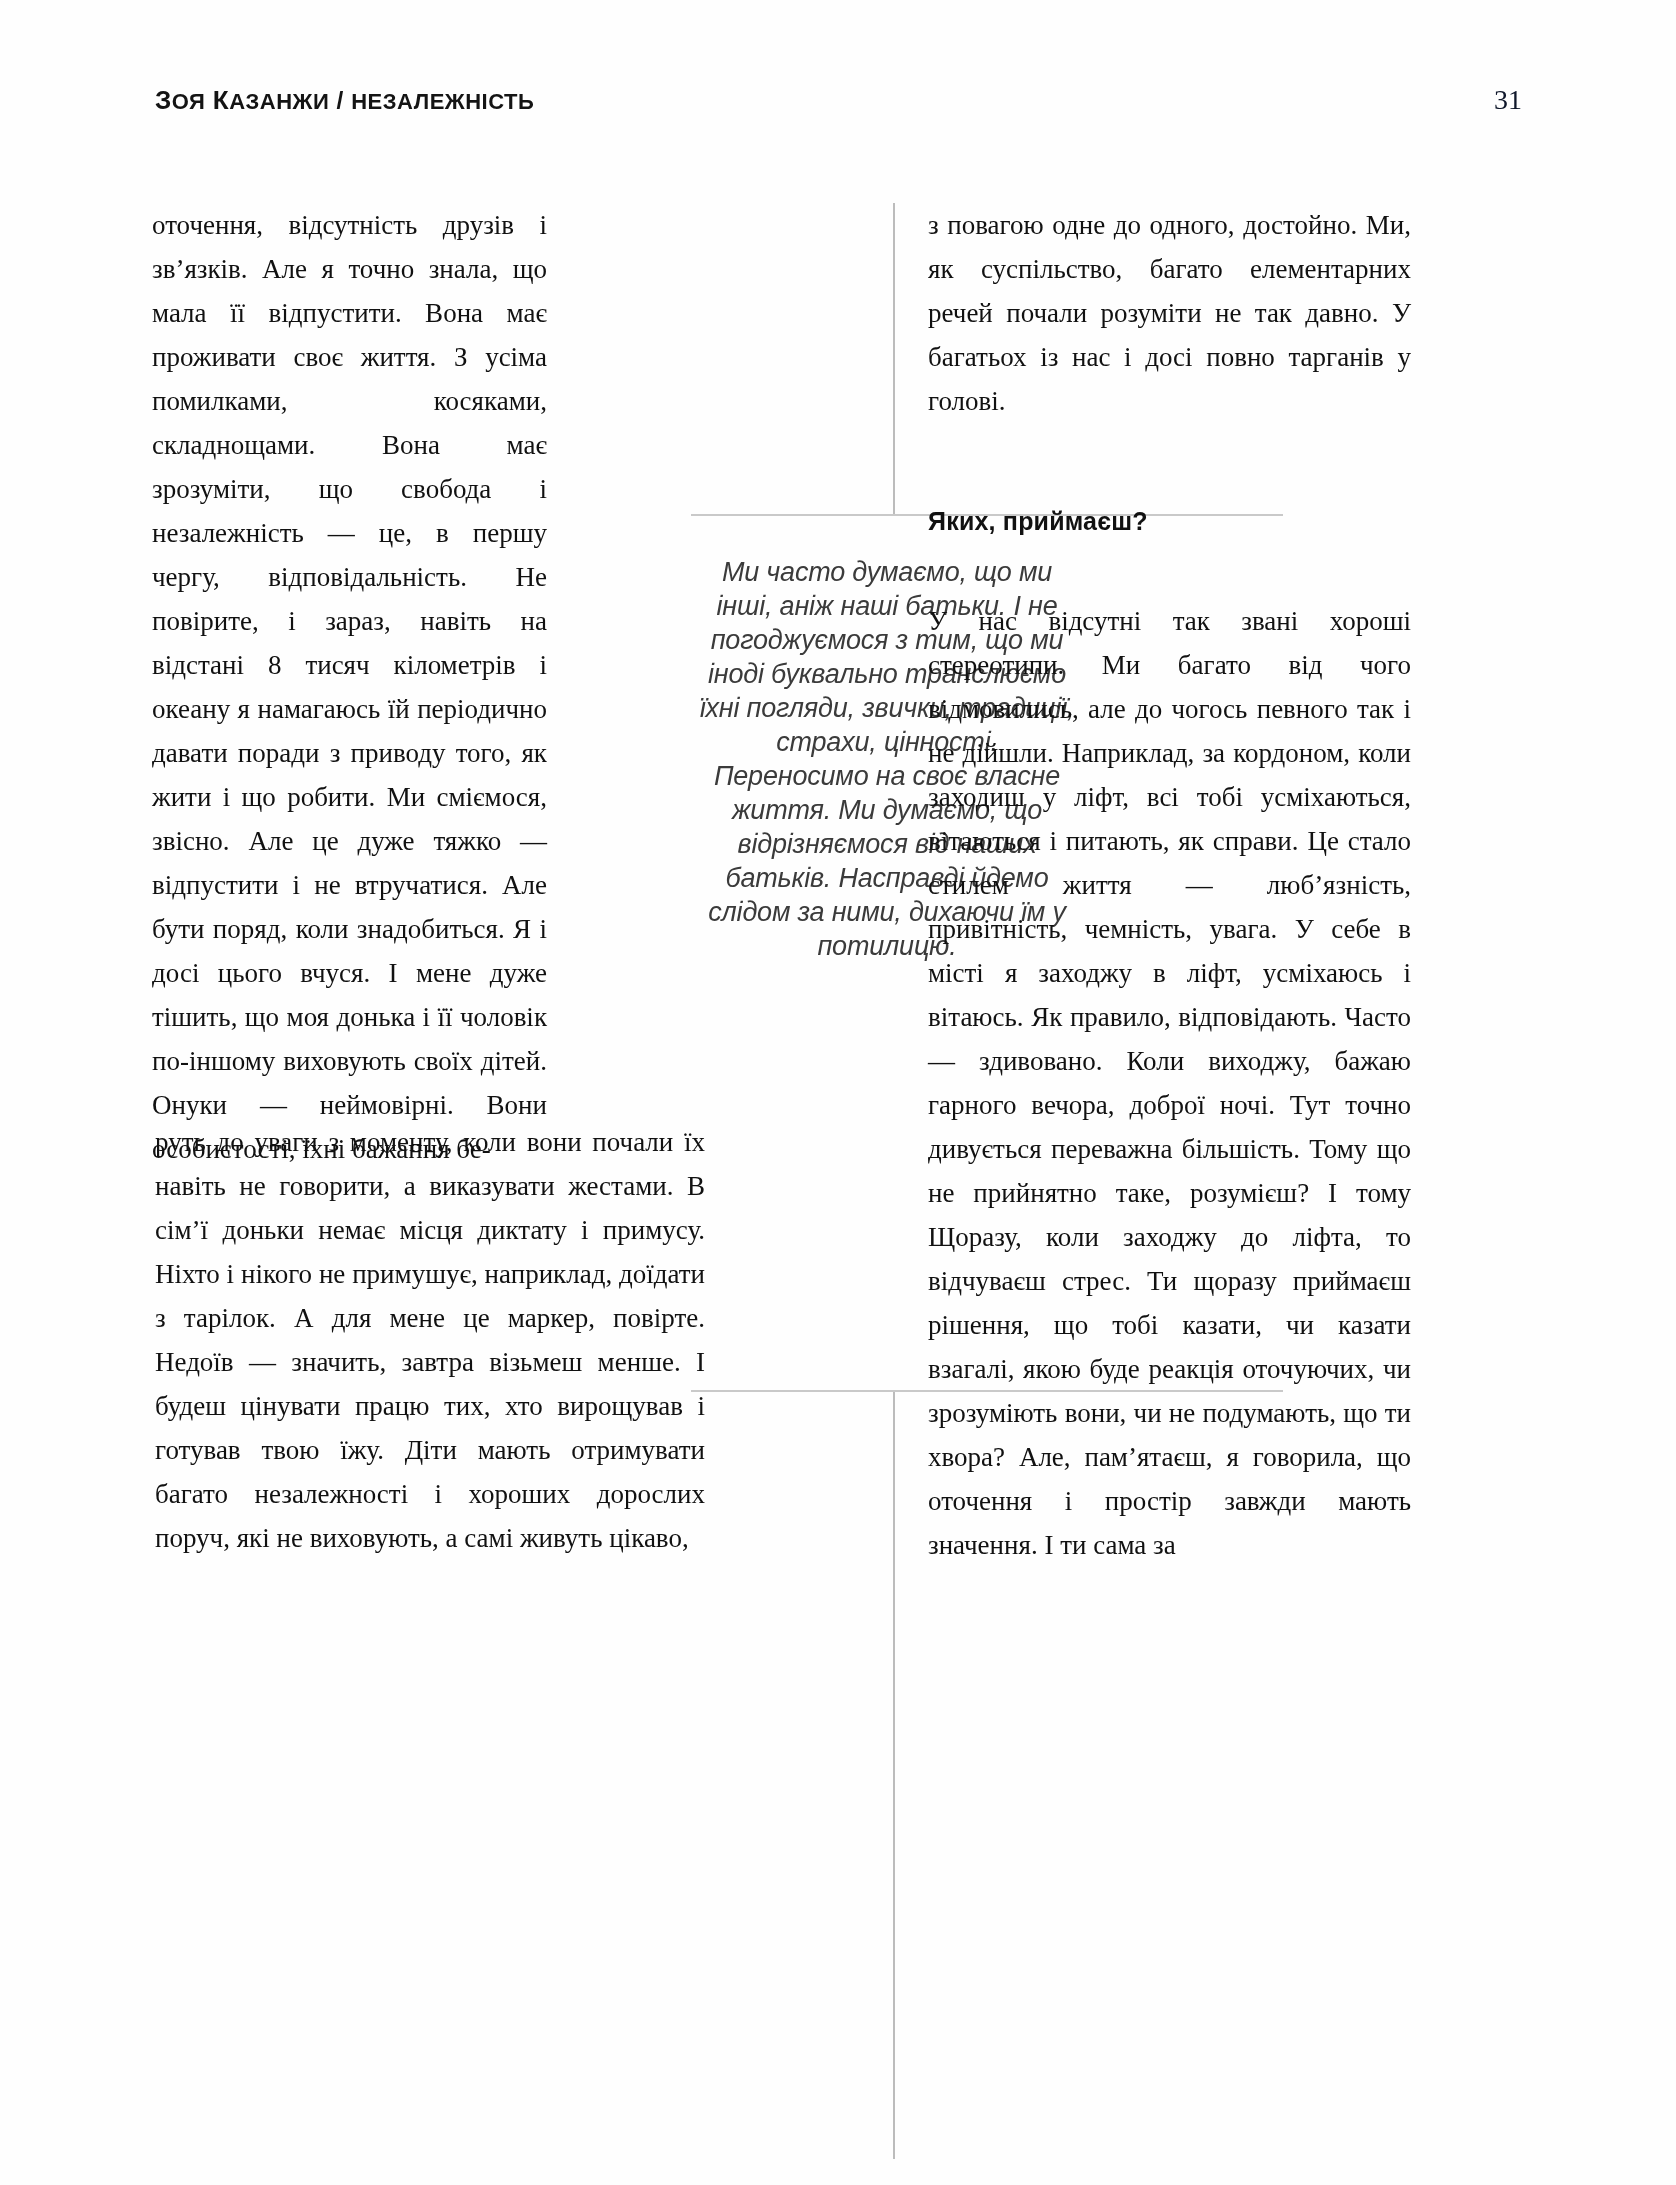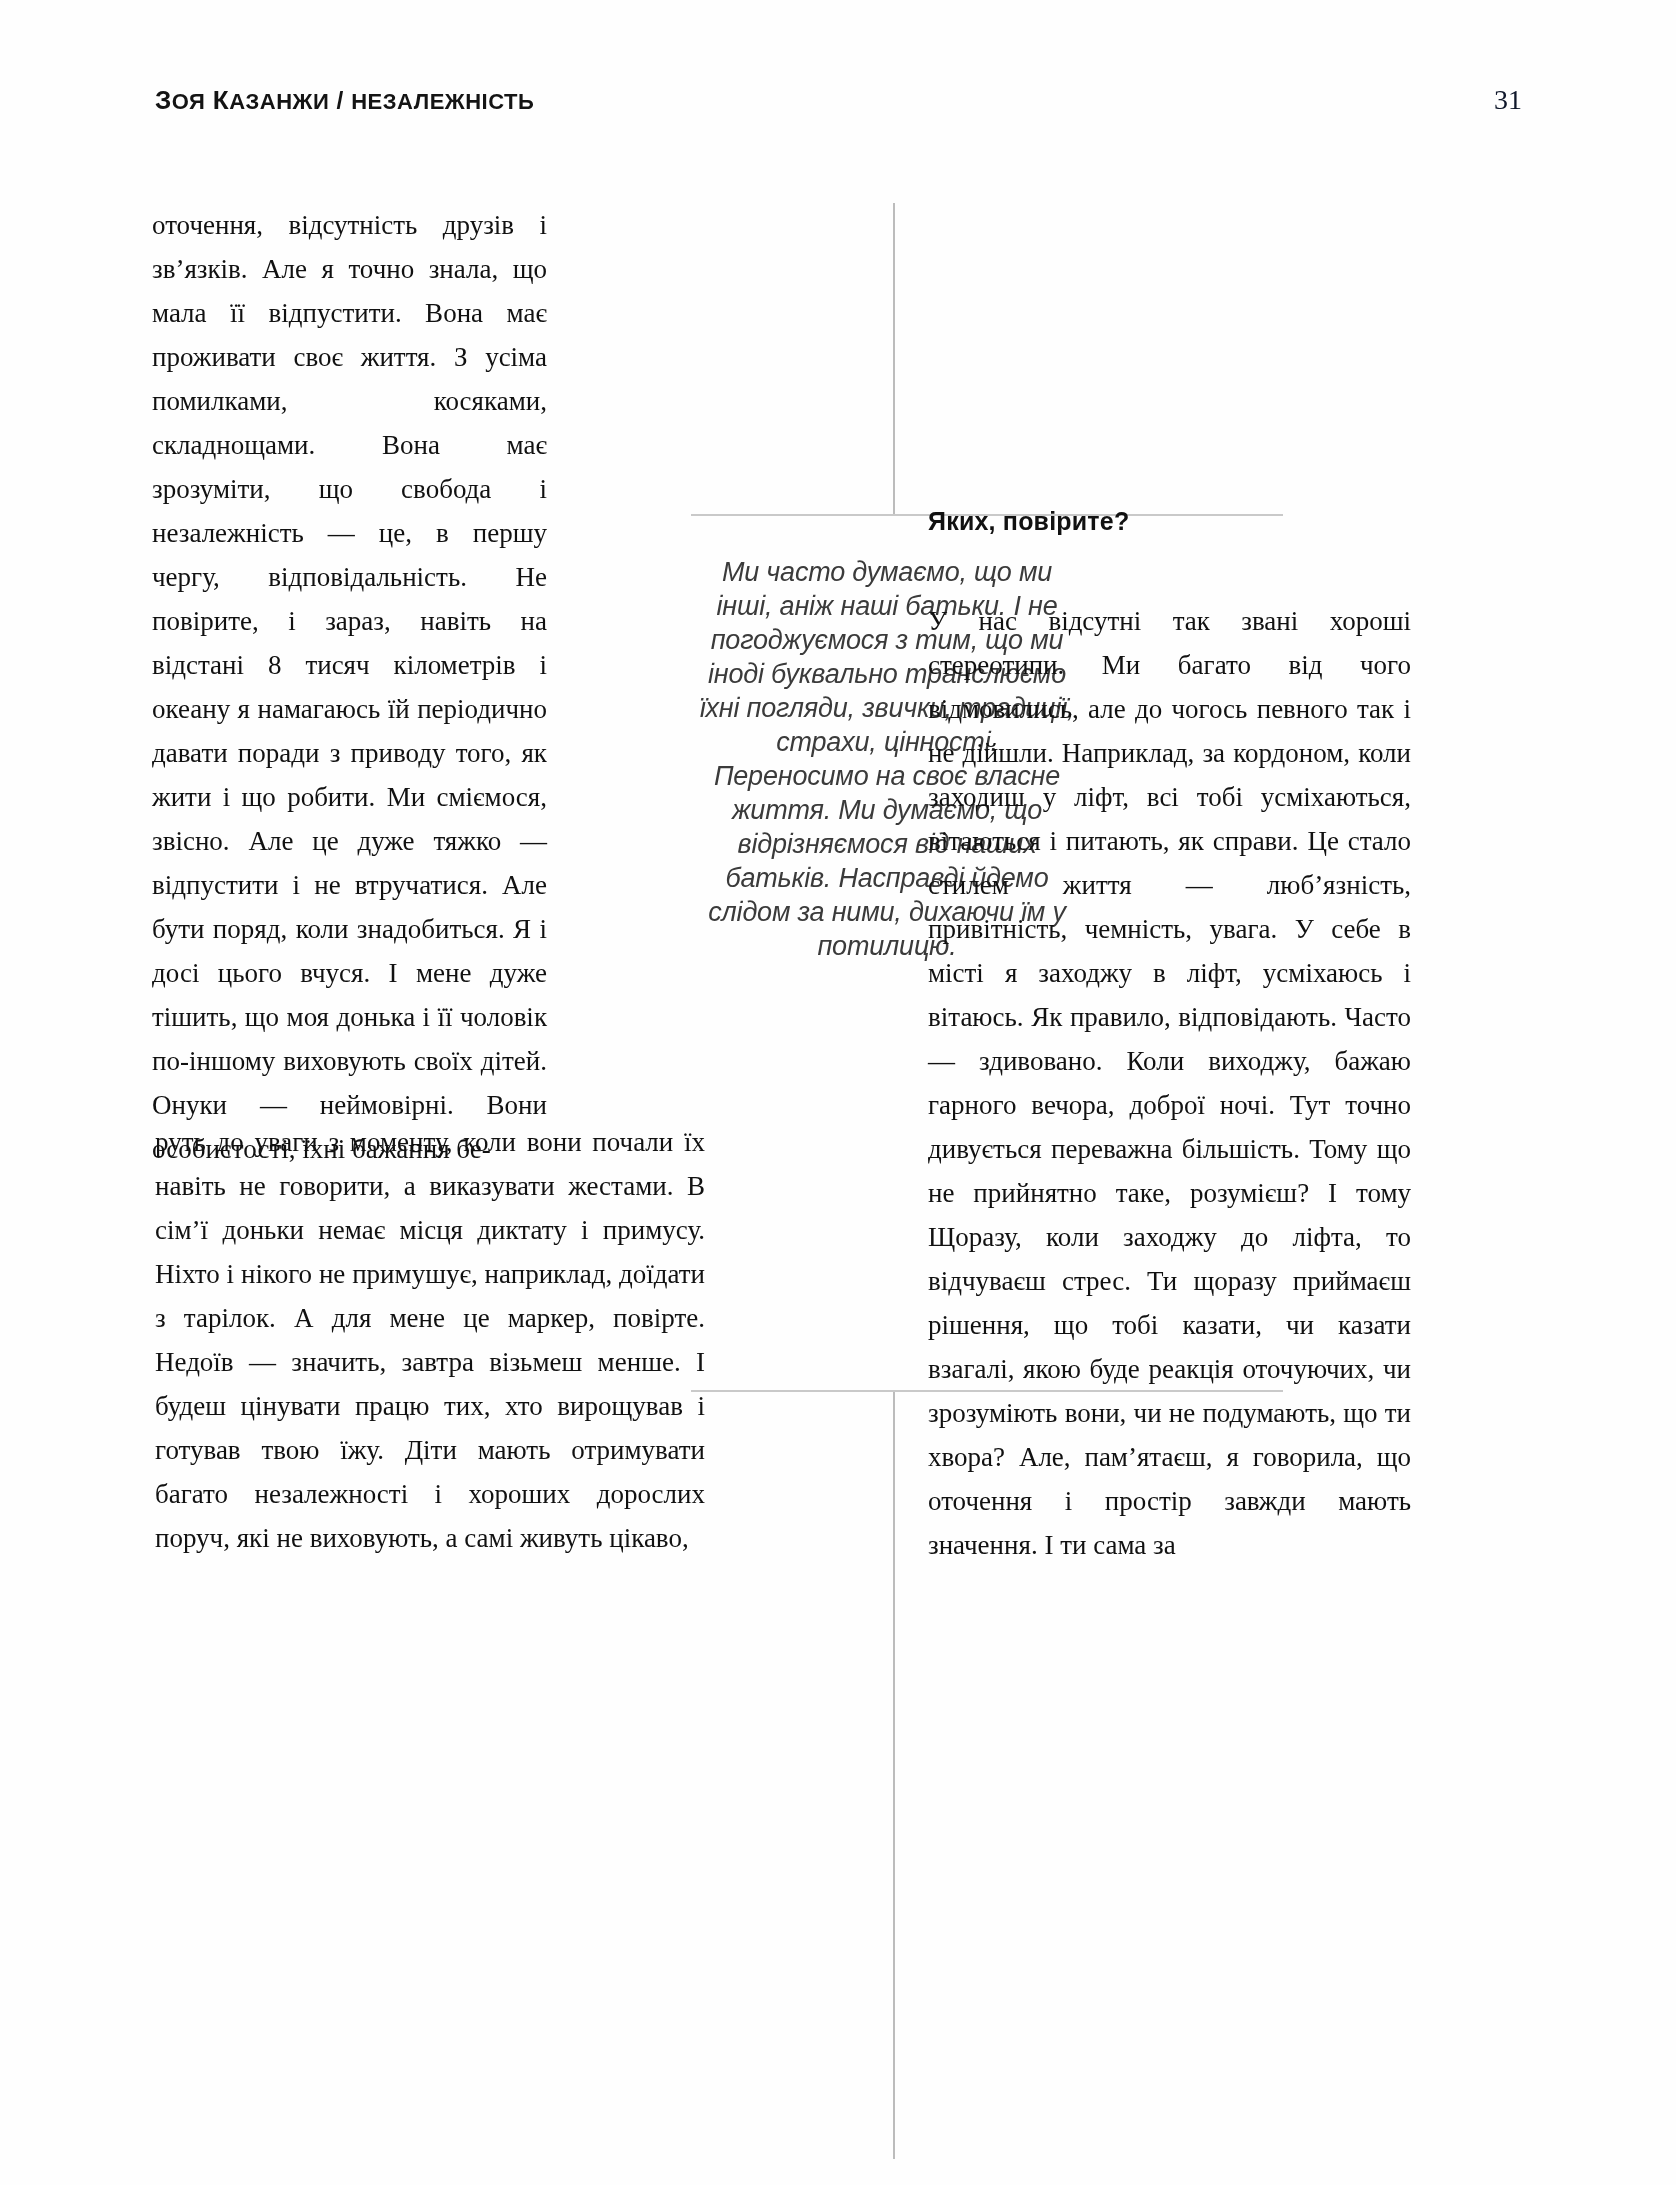--- a/index.html
+++ b/index.html
@@ -154,21 +154,24 @@
   </div>
 
   <div class="col" id="left-col-lower">
     <p>руть до уваги з моменту, коли вони почали їх навіть не говорити, а виказувати жестами. В сім’ї доньки немає місця диктату і примусу. Ніхто і нікого не примушує, наприклад, доїдати з тарілок. А для мене це маркер, повірте. Недоїв — значить, завтра візьмеш менше. І будеш цінувати працю тих, хто вирощував і готував твою їжу. Діти мають отримувати багато незалежності і хороших дорослих поруч, які не виховують, а самі живуть цікаво,</p>
   </div>
 
   <div class="pullquote">
     <span>Ми часто думаємо, що ми інші, аніж наші батьки. І не погоджуємося з тим, що ми іноді буквально транслюємо їхні погляди, звички, традиції, страхи, цінності. Переносимо на своє власне життя. Ми думаємо, що відрізняємося від наших батьків. Насправді йдемо слідом за ними, дихаючи їм у потилицю.</span>
   </div>
 
+  <div class="col" id="right-col-upper">
+    <p>з повагою одне до одного, достойно. Ми, як суспільство, багато елементарних речей почали розуміти не так давно. У багатьох із нас і досі повно тарганів у голові.</p>
+  </div>
 
-  <div class="question-heading">Яких, повірите?</div>
+  <div class="question-heading">Яких, приймаєш?</div>
 
   <div class="col" id="right-col-lower">
     <p>У нас відсутні так звані хороші стереотипи. Ми багато від чого відмовились, але до чогось певного так і не дійшли. Наприклад, за кордоном, коли заходиш у ліфт, всі тобі усміхаються, вітаються і питають, як справи. Це стало стилем життя — люб’язність, привітність, чемність, увага. У себе в місті я заходжу в ліфт, усміхаюсь і вітаюсь. Як правило, відповідають. Часто — здивовано. Коли виходжу, бажаю гарного вечора, доброї ночі. Тут точно дивується переважна більшість. Тому що не прийнятно таке, розумієш? І тому Щоразу, коли заходжу до ліфта, то відчуваєш стрес. Ти щоразу приймаєш рішення, що тобі казати, чи казати взагалі, якою буде реакція оточуючих, чи зрозуміють вони, чи не подумають, що ти хвора? Але, пам’ятаєш, я говорила, що оточення і простір завжди мають значення. І ти сама за</p>
   </div>
 
 </div>
 
 
 </body></html>

